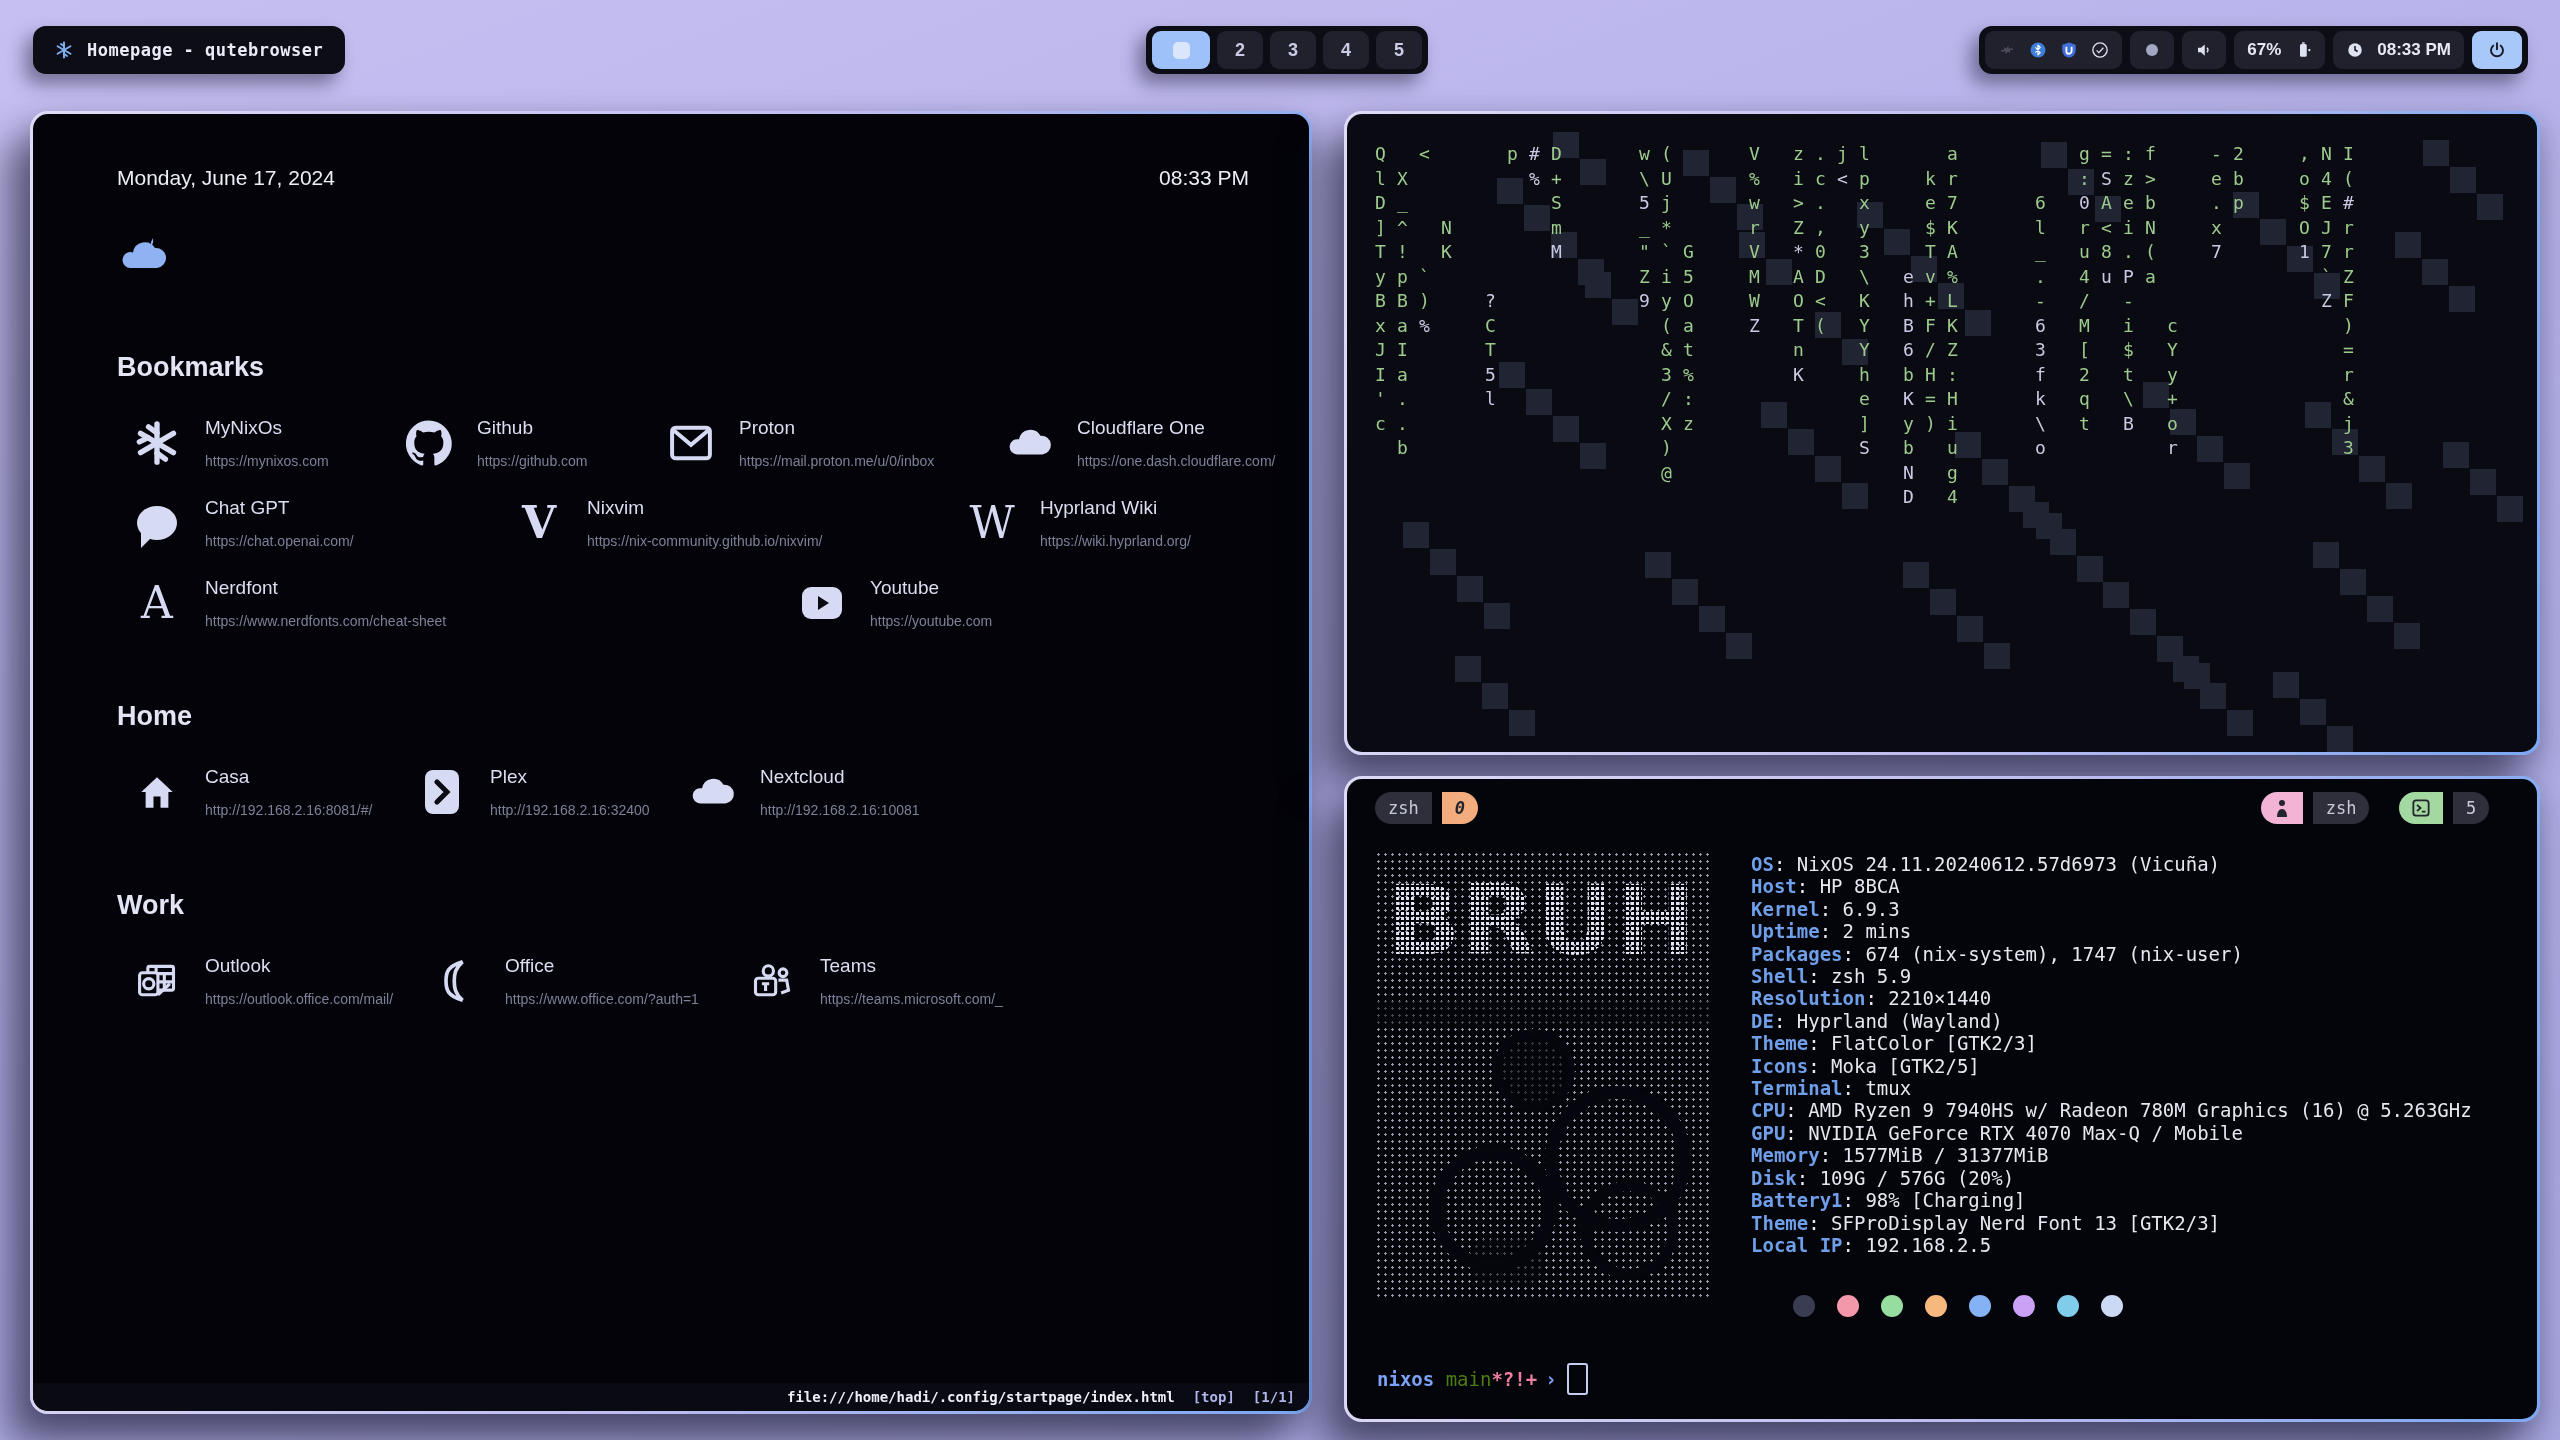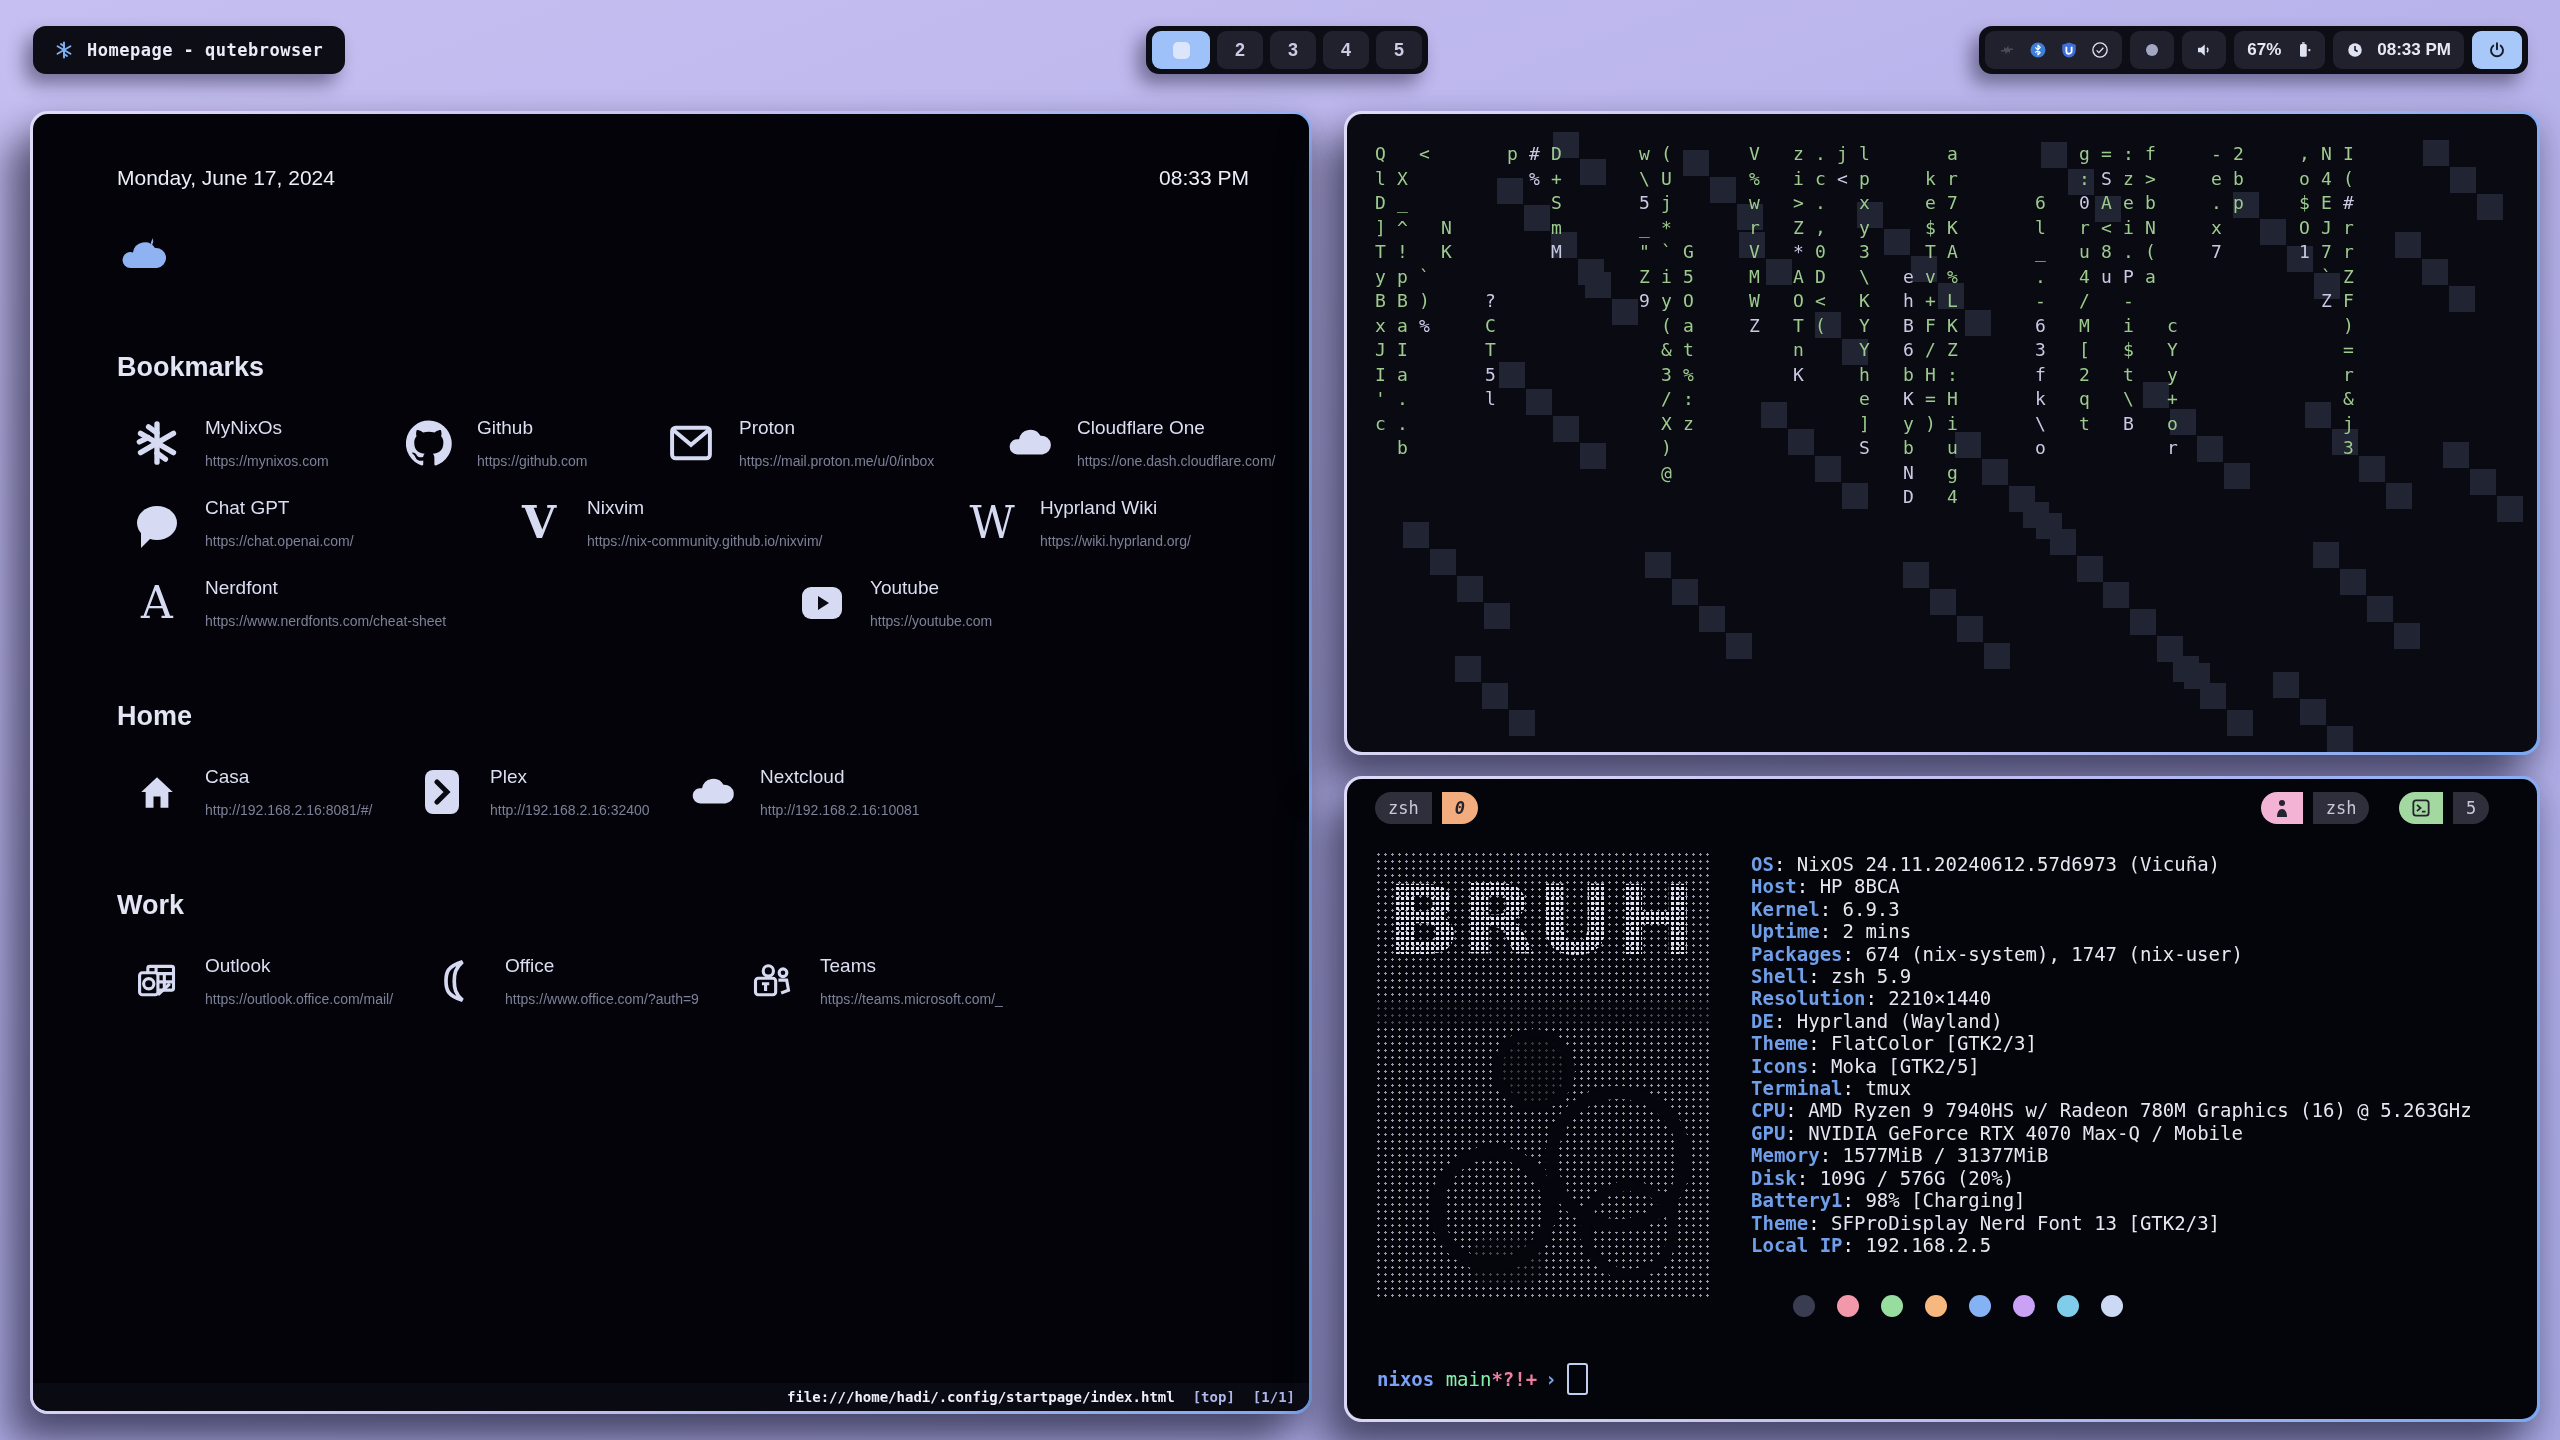--- a/index.html
+++ b/index.html
@@ -80,21 +80,21 @@
   .seg.green{background:#a3d8a0;color:#23242e;}
   .rL{border-radius:16px 0 0 16px;}
   .rR{border-radius:0 16px 16px 0;}
   .fetch-info{position:absolute;left:404px;top:74px;font-size:19px;line-height:22.4px;white-space:nowrap;}
   .fline .lab{color:#6f9fe8;font-weight:bold;}
   .fline .val{color:#e6e7f0;}
   .palette{position:absolute;left:446px;top:516px;display:flex;gap:22px;}
   .pdot{width:22px;height:22px;border-radius:50%;}
   .prompt{position:absolute;left:30px;top:584px;font-size:19px;display:flex;align-items:center;gap:0;}
   .p-host{color:#7aa2f7;font-weight:bold;}
-  .p-branch{color:#86efac;text-align:right;}
+  .p-branch{color:#4d7c0f;text-align:right;}
   .p-flags{color:#ee7f9e;font-weight:bold;}
   .p-arrow{color:#7aa2f7;font-weight:bold;padding:0 10px 0 8px;}
   .cursor{display:inline-block;width:17px;height:28px;border:2px solid #c3cdf0;border-radius:3px;}
 
   
   .art{position:absolute;left:28px;top:72px;width:334px;height:448px;overflow:hidden;}
   .art-dots{position:absolute;inset:0;
     background-image:radial-gradient(circle,rgba(196,202,222,.75) 1.1px,transparent 1.35px);
     background-size:7px 7px;}
   .art-word{position:relative;font-size:96px;font-weight:800;letter-spacing:1px;line-height:140px;text-align:center;
@@ -398,21 +398,21 @@
                 </span>
               </div>
               <div class="bm">
                 <span class="bm-icon">
                   <svg width="38" height="44" viewBox="0 0 20 24">
                     <path d="M13 1.5 C5 4 4 7 4 12 C4 17 5 20 13 22.5 C9 19 8.5 16 8.5 12 C8.5 8 9 5 13 1.5z" fill="none" stroke="#d6daf2" stroke-width="2"></path>
                   </svg>
                 </span>
                 <span>
                   <div class="bm-title">Office</div>
-                  <div class="bm-url">https://www.office.com/?auth=9</div>
+                  <div class="bm-url">https://www.office.com/?auth=1</div>
                 </span>
               </div>
               <div class="bm">
                 <span class="bm-icon">
                   <svg width="46" height="44" viewBox="0 0 24 24">
                     <g fill="none" stroke="#d6daf2" stroke-width="1.7">
                       <circle cx="10" cy="6.5" r="2.8"></circle>
                       <circle cx="18" cy="7.5" r="2.1"></circle>
                       <rect x="3" y="10.5" width="11" height="9" rx="1.5"></rect>
                       <path d="M6.5 13.5 10.5 13.5 M8.5 13.5 8.5 17.5"></path>

